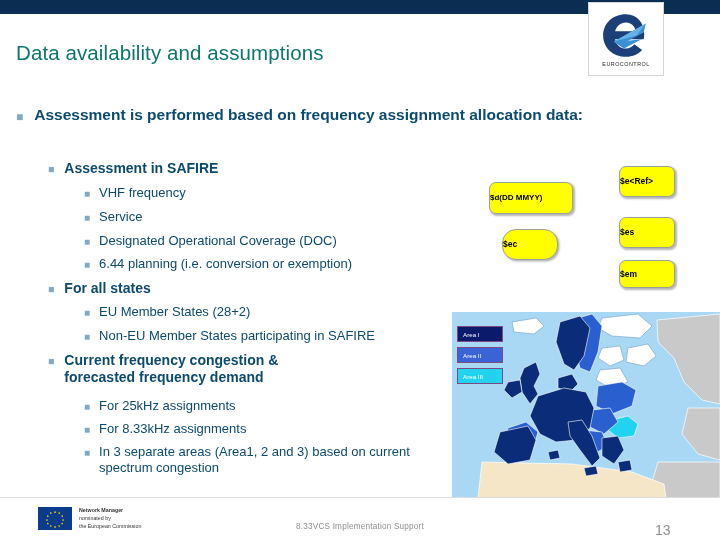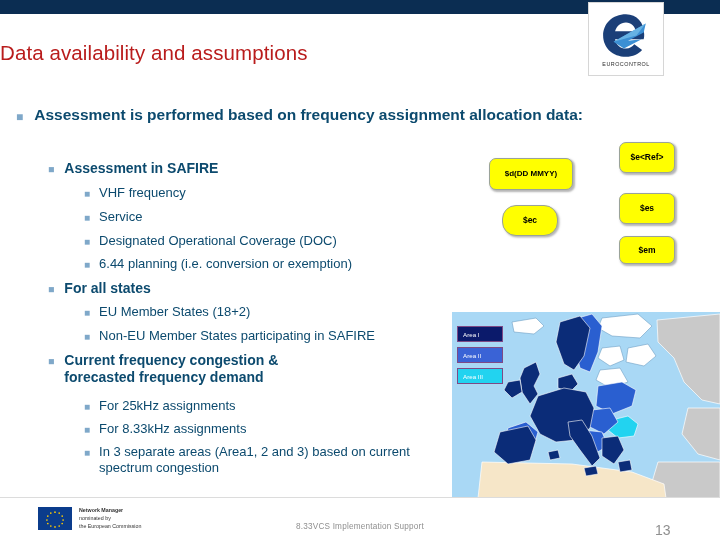--- a/index.html
+++ b/index.html
@@ -50,23 +50,23 @@
     font-size: 5.4px;
     letter-spacing: 0.5px;
     color: #2b2b2b;
     margin-top: 2px;
     font-family: "Liberation Sans", sans-serif;
   }
 
   
   .slide-title {
     position: absolute;
-    left: 0; top: 41px;
+    left: 16px; top: 41px;
     font-size: 20.5px;
-    color: #b91c1c;
+    color: #0f766e;
     font-weight: normal;
     letter-spacing: 0.1px;
     white-space: nowrap;
   }
 
   
   .body { position: absolute; left: 0; top: 0; width: 720px; height: 540px; }
 
   .bl { position: absolute; display: flex; align-items: flex-start; }
   .mk {
@@ -90,27 +90,27 @@
 
   
   .callout {
     position: absolute;
     background: #ffff00;
     border: 1.6px solid #9aa39a;
     border-radius: 7px;
     box-sizing: border-box;
     display: flex;
     align-items: center;
-    justify-content: center;
     color: #000000;
     font-weight: bold;
     font-family: "Liberation Sans", sans-serif;
     box-shadow: 1.5px 1.5px 2px rgba(120,120,120,0.55);
     text-align: center;
     line-height: 1;
+    margin-top: 24px;
   }
 
   
   .map-wrap {
     position: absolute;
     left: 452px; top: 312px;
     width: 268px; height: 186px;
     overflow: hidden;
     background: #ffffff;
   }
@@ -230,21 +230,21 @@
       <span class="tx">6.44 planning (i.e. conversion or exemption)</span>
     </div>
 
     <div class="bl l2" style="left:48px; top:280px; width:420px;">
       <span class="mk">■</span>
       <span class="tx">For all states</span>
     </div>
 
     <div class="bl l3" style="left:84px; top:304px; width:400px;">
       <span class="mk">■</span>
-      <span class="tx">EU Member States (18+2)</span>
+      <span class="tx">EU Member States (28+2)</span>
     </div>
 
     <div class="bl l3" style="left:84px; top:328px; width:400px;">
       <span class="mk">■</span>
       <span class="tx">Non-EU Member States participating in SAFIRE</span>
     </div>
 
     <div class="bl l2" style="left:48px; top:352px; width:300px;">
       <span class="mk">■</span>
       <span class="tx">Current frequency congestion &amp; forecasted frequency demand</span>

